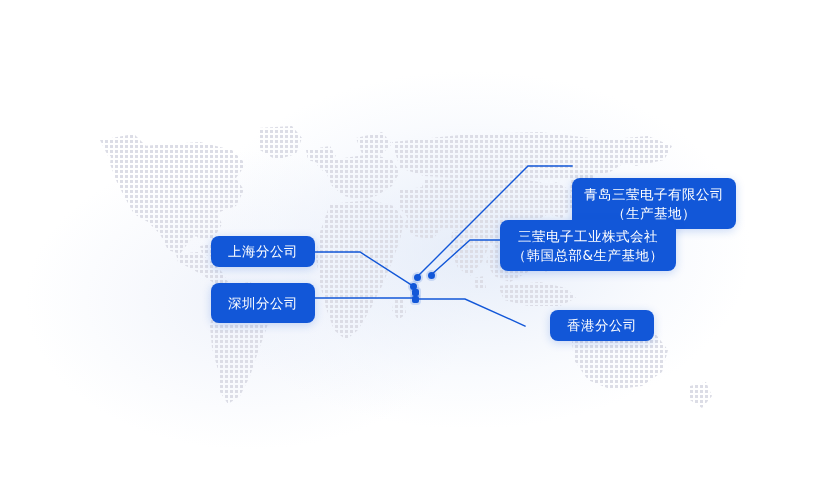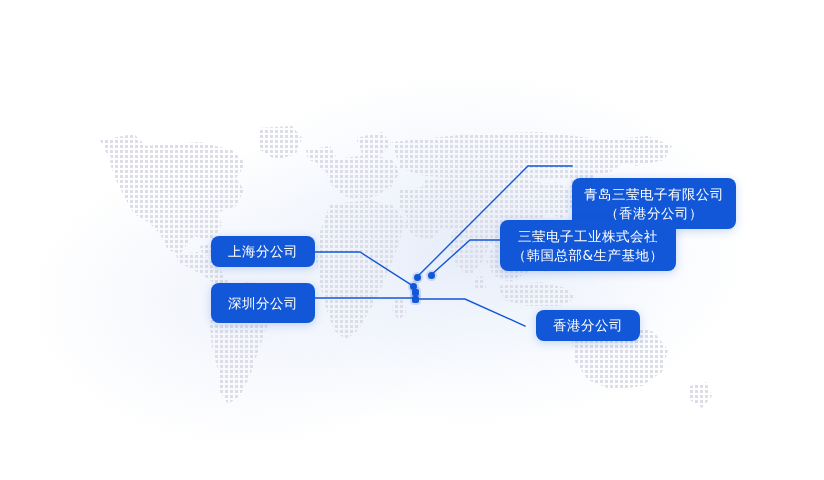--- a/index.html
+++ b/index.html
@@ -86,21 +86,21 @@
     left: 211px; top: 236px;
     width: 104px; height: 31px;
     font-size: 13.5px;
   }
   .label-shenzhen {
     left: 211px; top: 283px;
     width: 104px; height: 40px;
     font-size: 13.5px;
   }
   .label-hongkong {
-    left: 536px; top: 310px;
+    left: 550px; top: 310px;
     width: 104px; height: 31px;
     font-size: 13.5px;
   }
 </style>
 </head>
 <body>
 
 <div id="stage">
 
   <div class="bg-glow"></div>
@@ -210,21 +210,21 @@
   </svg>
 
   <div class="marker" style="left:414px; top:274px; width:7px; height:7px;"></div>
   <div class="marker" style="left:428px; top:272px; width:7px; height:7px;"></div>
   <div class="marker" style="left:410px; top:283px; width:7px; height:7px;"></div>
   <div class="marker square" style="left:412px; top:289px; width:7px; height:7px;"></div>
   <div class="marker square" style="left:412px; top:296px; width:7px; height:7px;"></div>
 
   <div class="label label-qingdao">
     <span class="l1">青岛三莹电子有限公司</span>
-    <span class="l2">（香港分公司）</span>
+    <span class="l2">（生产基地）</span>
   </div>
 
   <div class="label label-korea">
     <span class="l1">三莹电子工业株式会社</span>
     <span class="l2">（韩国总部&amp;生产基地）</span>
   </div>
 
   <div class="label label-shanghai">
     <span class="l1">上海分公司</span>
   </div>

